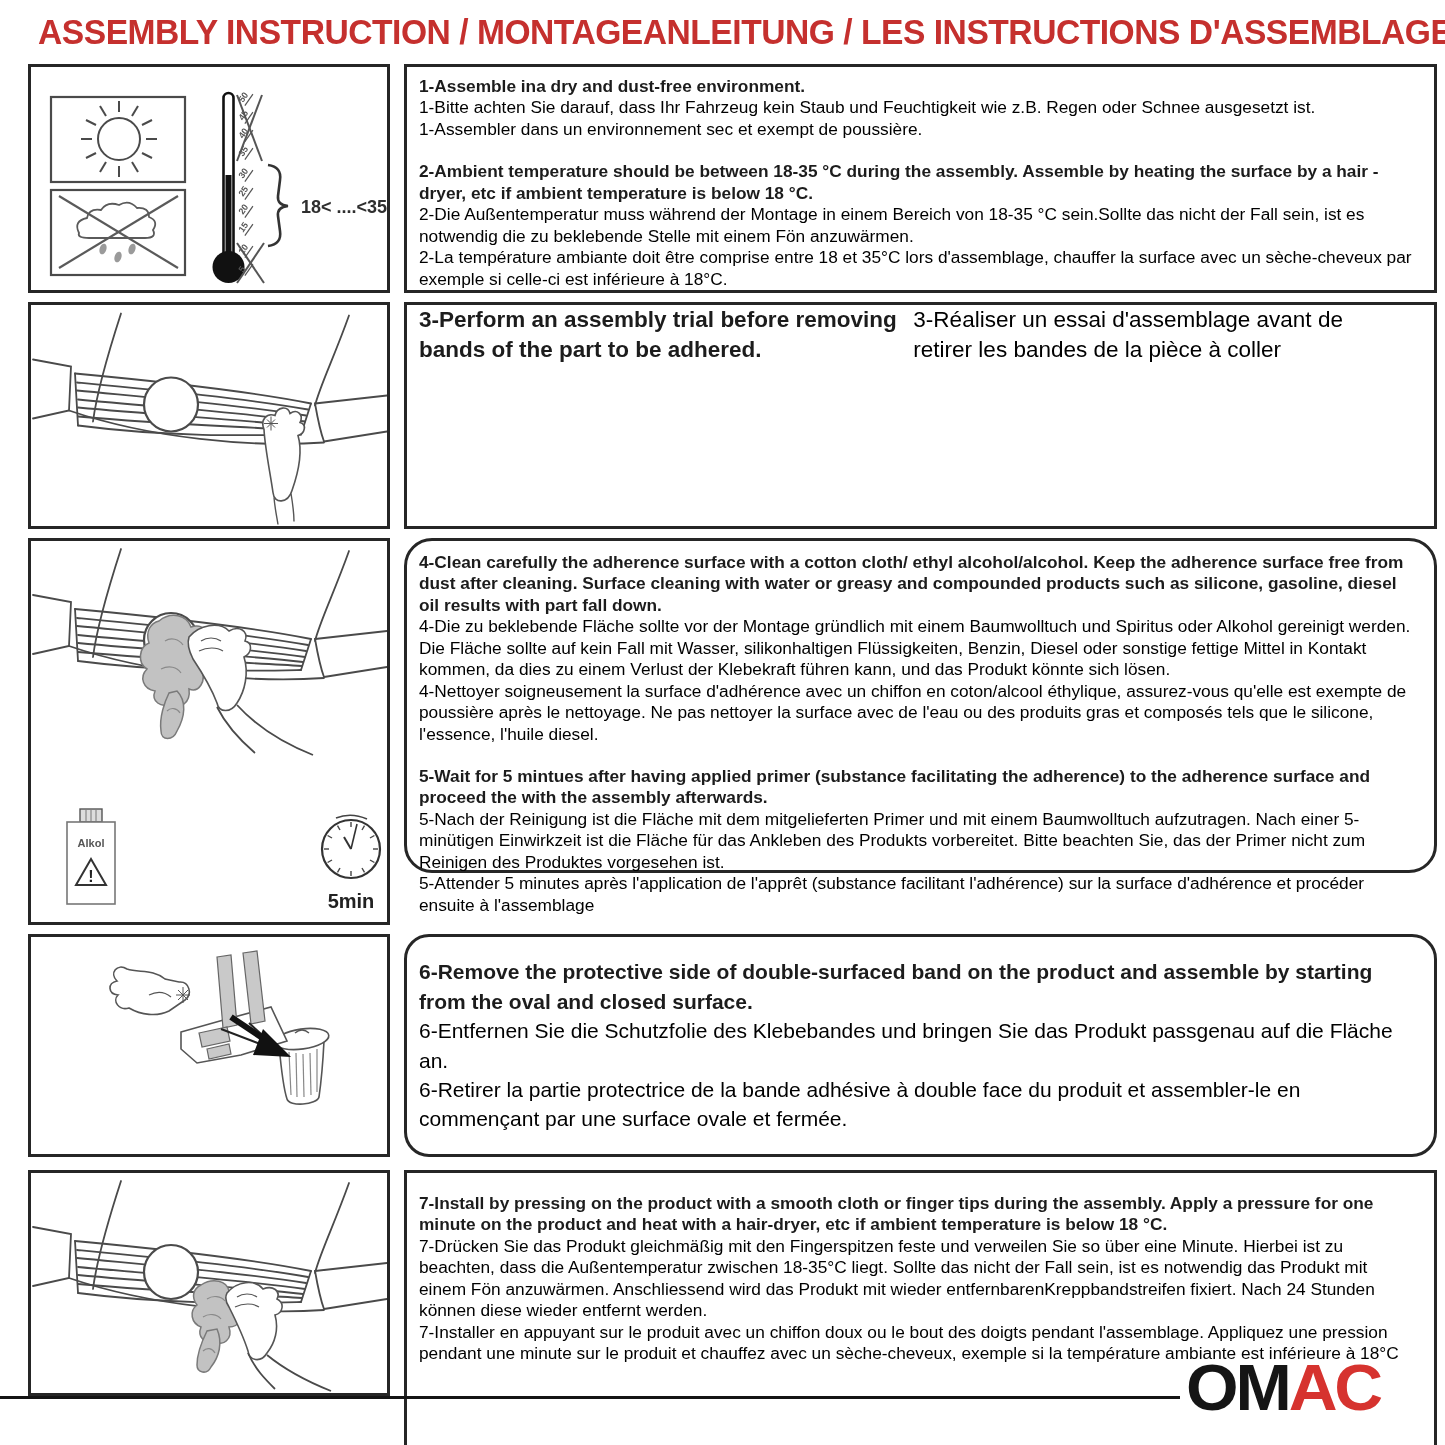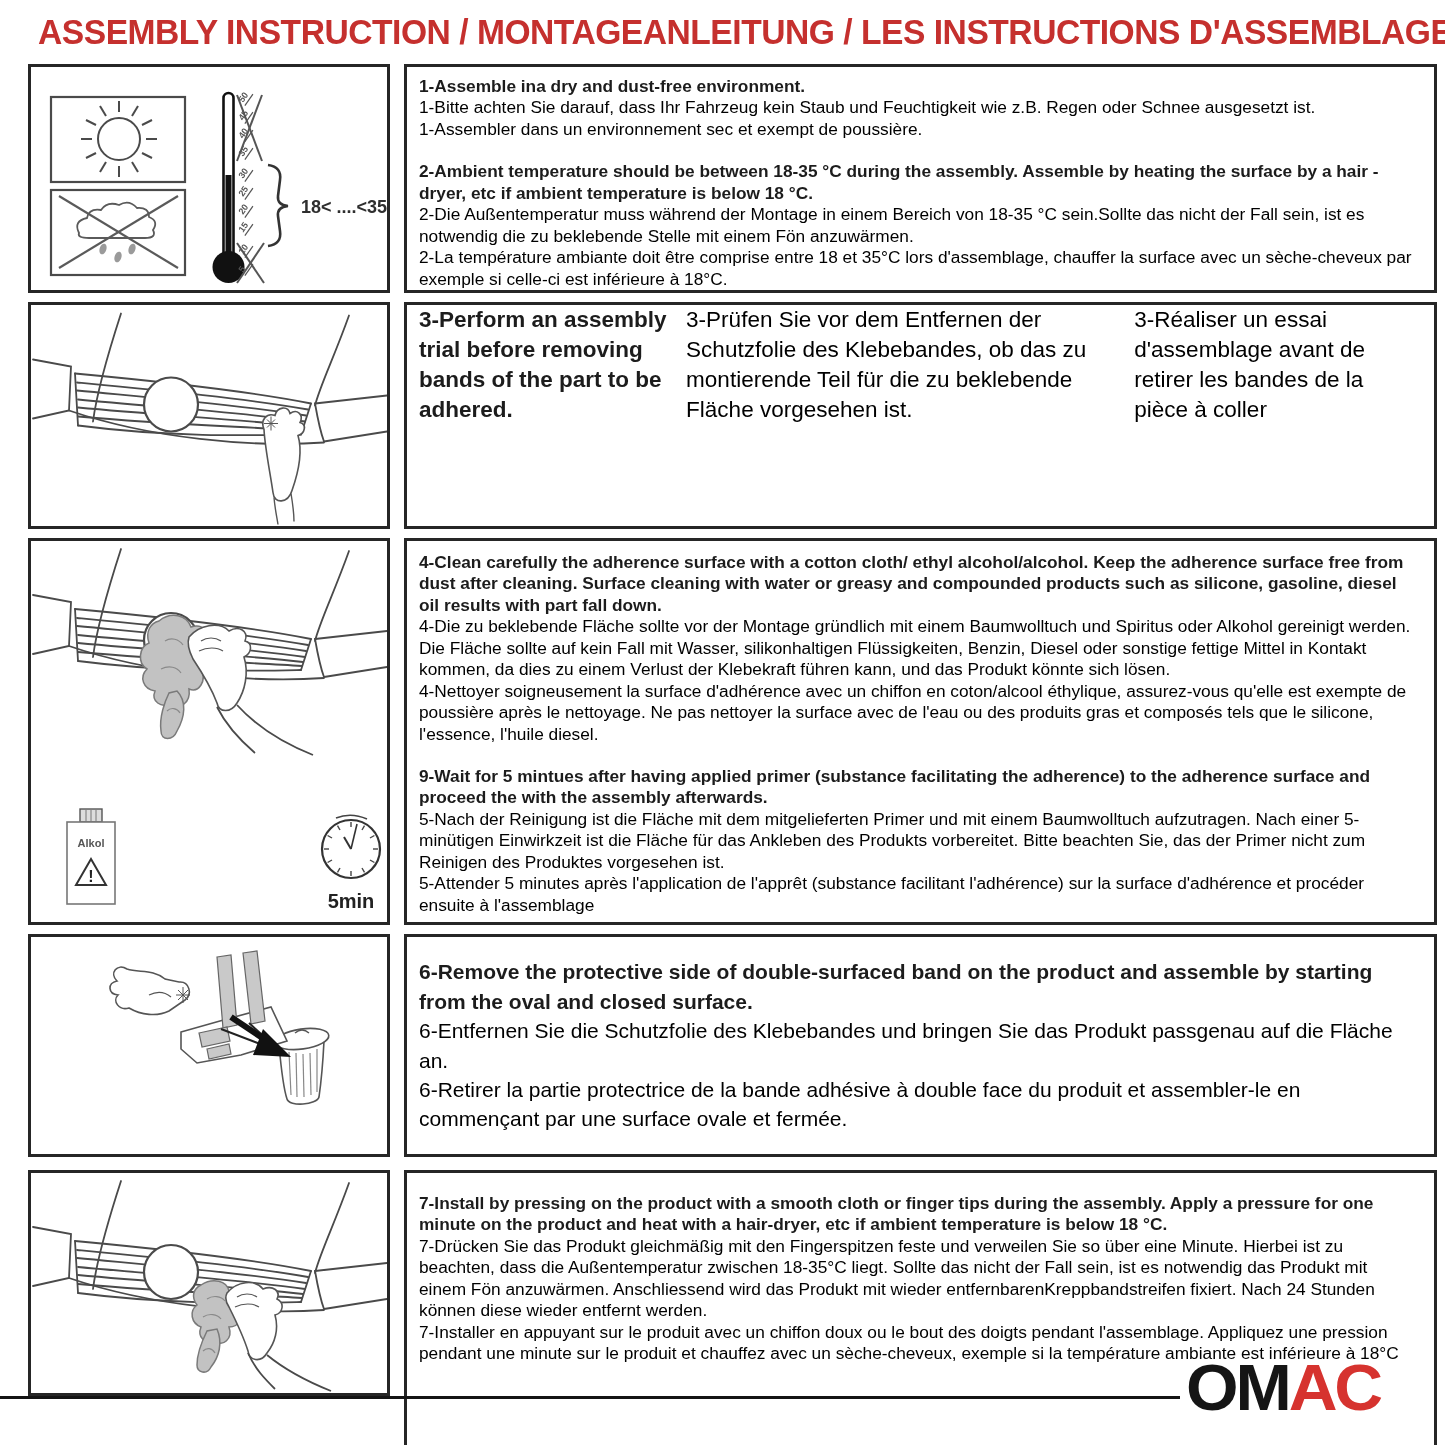--- a/index.html
+++ b/index.html
@@ -19,21 +19,21 @@
   .txtbox{left:404px;border:3px solid #262626;background:#fff;width:1033px;}
   .txtbox p{margin:0;}
   .en{font-weight:700;color:#1c1c1c;}
   .de,.fr{font-weight:400;color:#000000;}
   .t-sm{font-size:17.3px;line-height:1.24;}
   .t-sm .pad-top{margin-top:21px;}
   .p1t{padding:9px 16px 0 12px;}
   .p3t{padding:11px 16px 0 12px;}
   .p5t{padding:20px 16px 0 12px;}
   .t-lg{font-size:22.5px;line-height:1.33;display:flex;flex-direction:row;justify-content:center;padding:0 40px 0 12px;}
-  .t-md{font-size:21px;line-height:1.40;display:flex;flex-direction:column;justify-content:center;padding:0 40px 0 12px;}
+  .t-md{font-size:21px;line-height:1.40;display:flex;flex-direction:column;justify-content:center;padding:0 40px 0 12px;border-radius:25px;}
   svg{display:block;}
   .footer-rule{left:0;top:1396px;width:1180px;height:3px;background:#141414;}
   .logo{left:1186px;top:1350px;width:240px;height:76px;font-size:65px;font-weight:700;
         letter-spacing:-3px;line-height:76px;white-space:nowrap;transform:scaleX(1.04);transform-origin:left center;}
   .logo .blk{color:#151515;}
   .logo .red{color:#d6332f;}
 </style>
 </head>
 <body>
 
@@ -165,21 +165,20 @@
         <line x1="236" y1="114" x2="244" y2="122"></line>
           <line x1="244" y1="114" x2="236" y2="122"></line>
         <line x1="240" y1="111" x2="240" y2="125"></line>
           <line x1="233" y1="118" x2="247" y2="118"></line>
       </g>
     </g>
   </svg>
 </div>
 <div class="abs txtbox t-lg" style="top:302px;height:227px;">
   <p class="en">3-Perform an assembly trial before removing bands of the part to be adhered.</p>
-  <p class="de">3-Prüfen Sie vor dem Entfernen der Schutzfolie des Klebebandes, ob das zu montierende Teil für die zu beklebende Fläche vorgesehen ist.</p>
   <p class="fr">3-Réaliser un essai d'assemblage avant de retirer les bandes de la pièce à coller</p>
 </div>
 
 <div class="abs imgbox" style="top:538px;height:387px;">
   <svg width="356" height="381" viewBox="0 0 356 381">
     <use href="#car-base"></use>
     <g>
       <path d="M128,80 C140,70 156,74 160,86 C172,82 180,92 174,102 C184,110 180,124 170,128 C176,140 168,152 158,148 C160,162 148,170 140,162 C130,168 120,160 124,150 C112,148 108,136 116,128 C106,122 108,106 118,102 C114,90 120,82 128,80 Z" fill="#c2c2c2" stroke="#7a7a7a" stroke-width="1.5"></path>
       <path d="M146,150 C156,160 154,176 146,190 C142,200 130,200 130,190 C128,176 134,160 138,152 Z" fill="#c2c2c2" stroke="#7a7a7a" stroke-width="1.5"></path>
       <path d="M134,100 C140,96 148,98 152,104 M130,128 C138,124 146,126 150,132 M136,170 C140,166 146,167 149,172" fill="none" stroke="#8a8a8a" stroke-width="1.2"></path>
@@ -217,25 +216,25 @@
         <line x1="306.5" y1="331.4" x2="309" y2="327"></line>
           <line x1="331" y1="289" x2="333.5" y2="284.6"></line>
       </g>
       <line x1="320" y1="308" x2="326" y2="283" stroke="#333" stroke-width="1.6"></line>
       <line x1="320" y1="308" x2="313" y2="296" stroke="#333" stroke-width="2"></line>
       <path d="M305,277 Q320,271 336,278" fill="none" stroke="#444" stroke-width="1.6"></path>
       <text x="320" y="367" text-anchor="middle" font-size="20" font-weight="700" fill="#222">5min</text>
     </g>
   </svg>
 </div>
-<div class="abs txtbox t-sm p3t" style="top:538px;height:387px;">
+<div class="abs txtbox t-sm p3t" style="top:538px;height:335px;border-radius:28px;">
   <p class="en">4-Clean carefully the adherence surface with a cotton cloth/ ethyl alcohol/alcohol. Keep the adherence surface free from dust after cleaning. Surface cleaning with water or greasy and compounded products such as silicone, gasoline, diesel oil results with part fall down.</p>
   <p class="de">4-Die zu beklebende Fläche sollte vor der Montage gründlich mit einem Baumwolltuch und Spiritus oder Alkohol gereinigt werden. Die Fläche sollte auf kein Fall mit Wasser, silikonhaltigen Flüssigkeiten, Benzin, Diesel oder sonstige fettige Mittel in Kontakt kommen, da dies zu einem Verlust der Klebekraft führen kann, und das Produkt könnte sich lösen.</p>
   <p class="fr">4-Nettoyer soigneusement la surface d'adhérence avec un chiffon en coton/alcool éthylique, assurez-vous qu'elle est exempte de poussière après le nettoyage. Ne pas nettoyer la surface avec de l'eau ou des produits gras et composés tels que le silicone, l'essence, l'huile diesel.</p>
-  <p class="en pad-top">9-Wait for 5 mintues after having applied primer (substance facilitating the adherence) to the adherence surface and proceed the with the assembly afterwards.</p>
+  <p class="en pad-top">5-Wait for 5 mintues after having applied primer (substance facilitating the adherence) to the adherence surface and proceed the with the assembly afterwards.</p>
   <p class="de">5-Nach der Reinigung ist die Fläche mit dem mitgelieferten Primer und mit einem Baumwolltuch aufzutragen. Nach einer 5-minütigen Einwirkzeit ist die Fläche für das Ankleben des Produkts vorbereitet. Bitte beachten Sie, das der Primer nicht zum Reinigen des Produktes vorgesehen ist.</p>
   <p class="fr">5-Attender 5 minutes après l'application de l'apprêt (substance facilitant l'adhérence) sur la surface d'adhérence et procéder ensuite à l'assemblage</p>
 </div>
 
 <div class="abs imgbox" style="top:934px;height:223px;">
   <svg width="356" height="217" viewBox="0 0 356 217">
     <g>
       <path d="M248,108 C250,130 252,150 256,162 C258,170 286,168 288,160 C290,146 292,124 293,104" fill="#ffffff" stroke="#555" stroke-width="1.6"></path>
       <g stroke="#888" stroke-width="1.2">
         <line x1="258" y1="115" x2="260" y2="158"></line>

